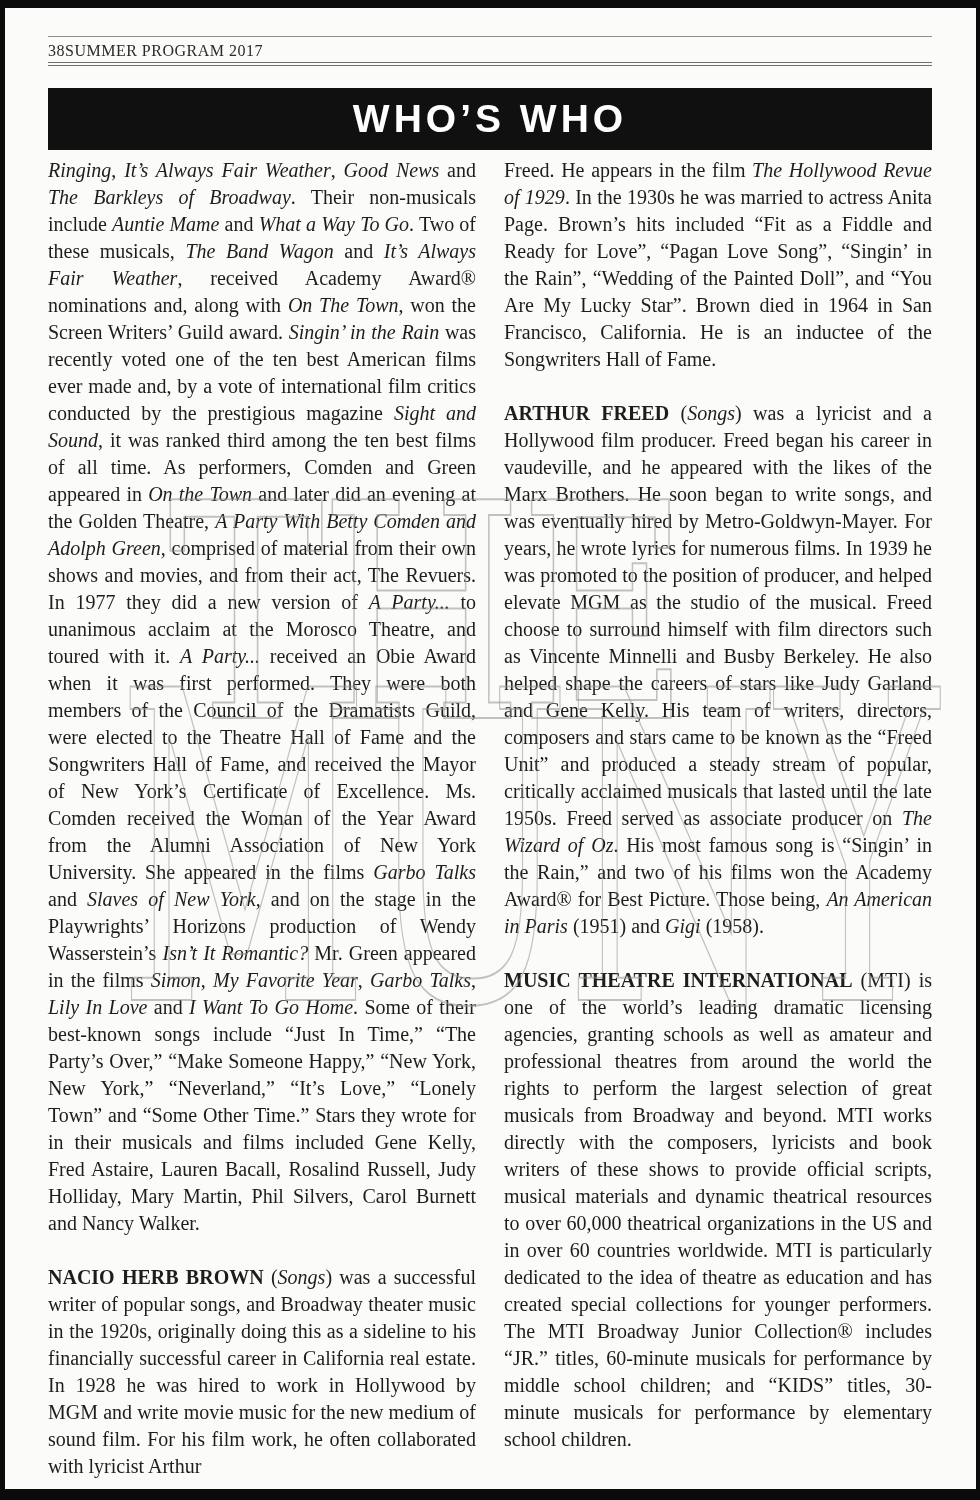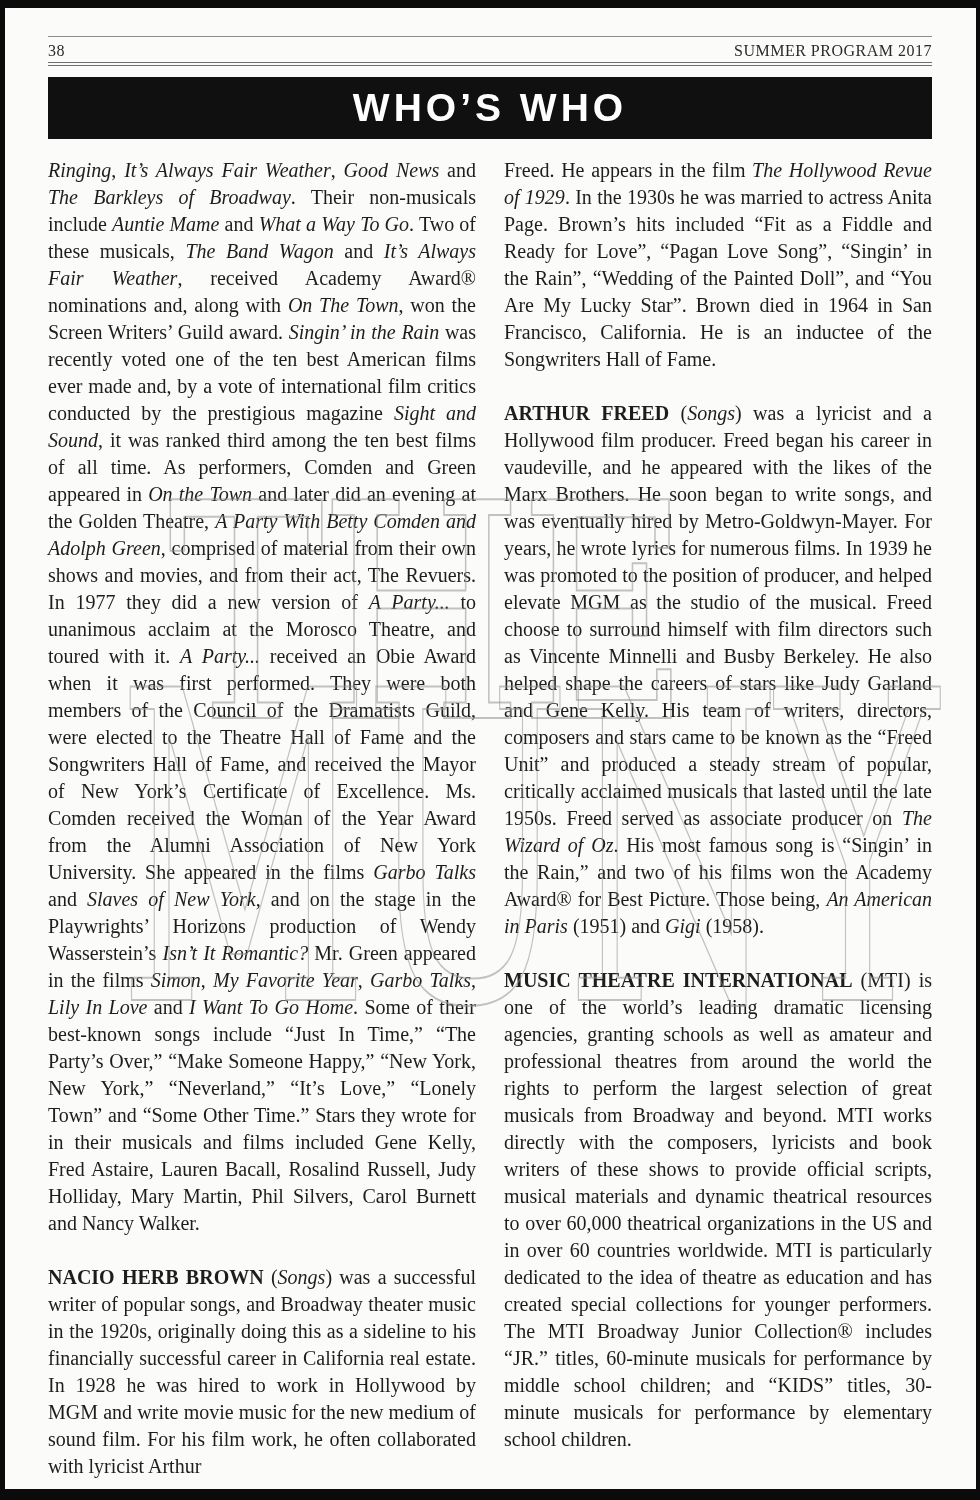--- a/index.html
+++ b/index.html
@@ -16,31 +16,31 @@
   .edge{position:absolute;background:#0b0b0b;}
   .edge-top{left:0;top:0;width:980px;height:8px;}
   .edge-bottom{left:0;top:1489px;width:980px;height:11px;}
   .edge-left{left:0;top:0;width:5px;height:1500px;}
   .edge-right{left:976px;top:0;width:4px;height:1500px;}
 
   
   .rule-top{position:absolute;left:48px;right:48px;top:36px;height:1px;background:#8f8f8f;}
   .hdr-row{
     position:absolute;left:48px;right:48px;top:41px;height:19px;
-    display:flex;justify-content:space-between;align-items:flex-end;
+    display:flex;justify-content:flex-start;align-items:flex-end;
     font-size:16px;letter-spacing:.5px;color:#2a2a2a;
   }
   .rule-double{
     position:absolute;left:48px;right:48px;top:62px;height:2px;
     border-top:1px solid #6f6f6f;border-bottom:1px solid #6f6f6f;
   }
 
   
   .banner{
-    position:absolute;left:48px;right:48px;top:77px;height:62px;
+    position:absolute;left:48px;right:48px;top:88px;height:62px;
     background:#101010;color:#ffffff;
     display:flex;align-items:center;justify-content:center;
     font-family:"Liberation Sans",sans-serif;
     font-weight:700;font-size:39px;letter-spacing:4px;
   }
 
   
   .cols{
     position:absolute;left:48px;top:157px;width:884px;
     display:flex;gap:28px;z-index:2;

